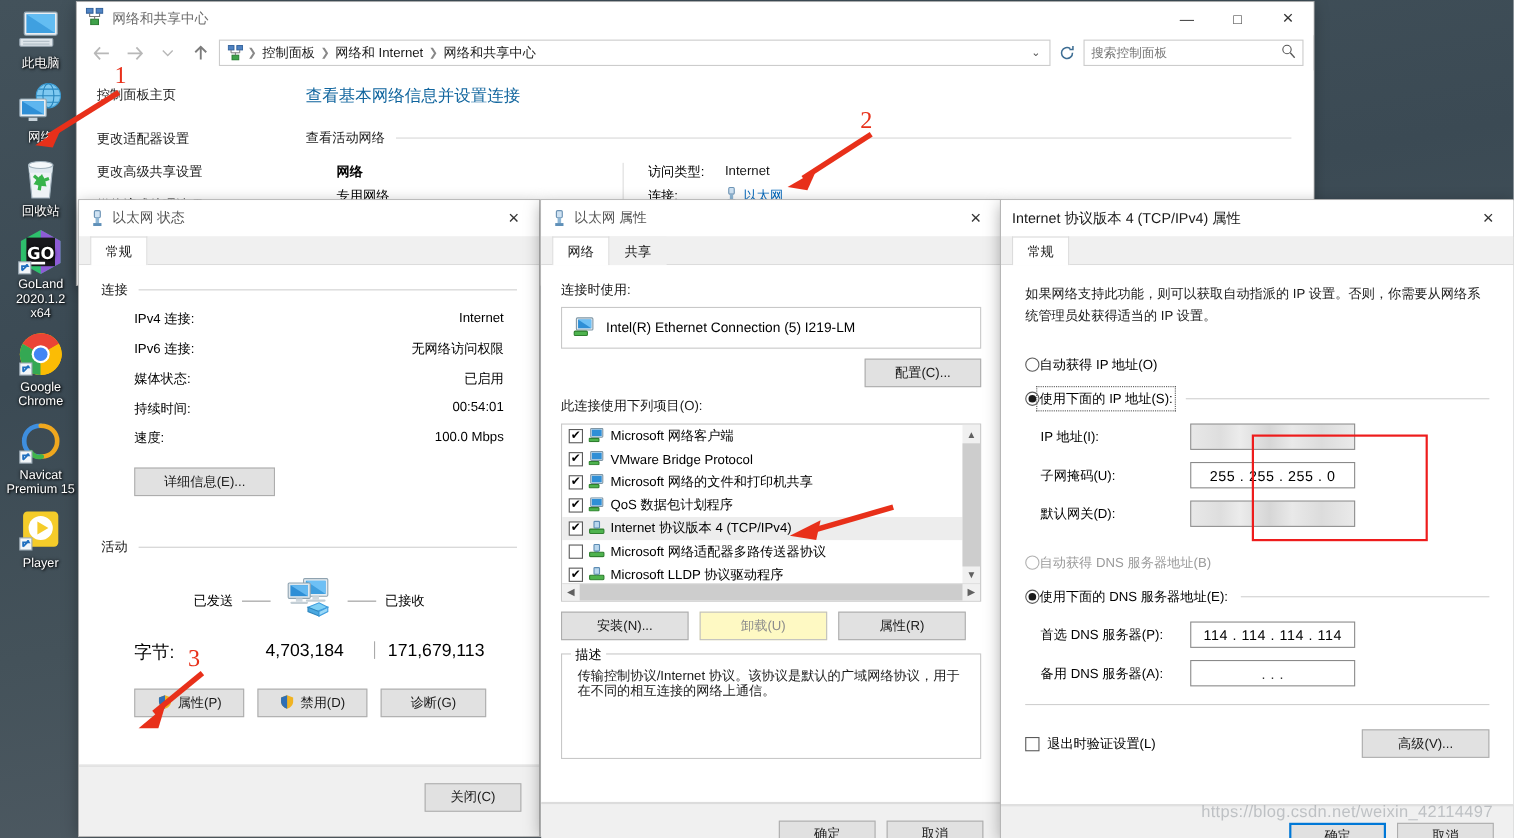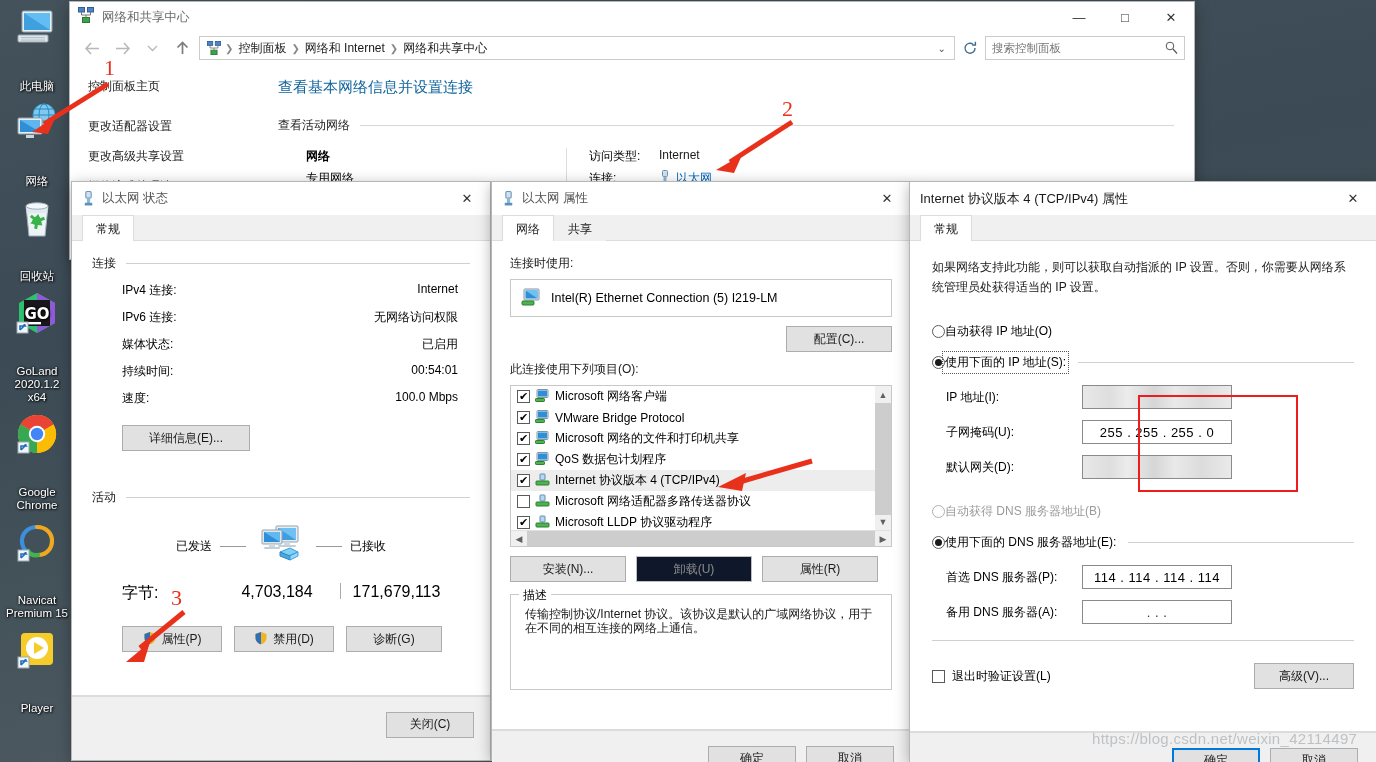--- a/index.html
+++ b/index.html
@@ -18,21 +18,21 @@
     position: absolute; left: 0; top: 0; width: 74px; height: 762px;
     padding-top: 4px;
   }
   .desk-icon {
     width: 74px; text-align: center; margin-bottom: 6px;
     color: #fff; font-size: 11.5px; line-height: 13px;
     text-shadow: 0 0 3px rgba(0,0,0,.9), 1px 1px 2px rgba(0,0,0,.9);
     cursor: default;
   }
   .desk-icon .glyph { height: 48px; display:flex; align-items:center; justify-content:center; }
-  .desk-icon .lbl { display:block; padding: 0 4px; word-break: break-word; margin-top: 28px; }
+  .desk-icon .lbl { display:block; padding: 0 4px; word-break: break-word; }
 
   
   .win {
     position: absolute;
     background: #fff;
     box-shadow: 0 0 0 1px #b6b6b6, 0 3px 14px rgba(0,0,0,.35);
   }
   .win-title {
     height: 33px; display: flex; align-items: center;
     background: #fff; padding-left: 10px;
@@ -95,21 +95,21 @@
   .dlg-tab {
     padding: 0 13px; height: 26px; line-height: 26px; font-size: 12px;
     background: #f0f0f0; color: #1a1a1a; border: 1px solid transparent; border-bottom: none;
   }
   .dlg-tab.sel { background: #fff; border-color: #dcdcdc; position: relative; top: 0; }
   .btn {
     background: #e1e1e1; border: 1px solid #adadad; font-size: 12px; color: #1a1a1a;
     height: 26px; display: inline-flex; align-items: center; justify-content: center;
     cursor: default; user-select: none;
   }
-  .btn.disabled { color: #8c8c8c; background: #0f172a; border-color: #bfbfbf; }
+  .btn.disabled { color: #8c8c8c; background: #fef9c3; border-color: #bfbfbf; }
   .btn.default { border: 2px solid #0078d7; background: #e1e1e1; }
   .dlg-footer { background: #f0f0f0; border-top: 1px solid #dcdcdc; }
 
   
   #eth-status { left: 72px; top: 182px; width: 418px; height: 578px; }
   #es-body { padding: 0; height: 545px; background:#f0f0f0; }
   #es-panel { background:#fff; margin: 0; height: 455px; border-bottom:1px solid #dcdcdc;}
   .grp { padding: 0 20px; }
   .grp-title { display:flex; align-items:center; font-size:12px; color:#1a1a1a; padding-top: 14px;}
   .grp-title .rule { flex:1; height:1px; background:#d0d0d0; margin-left: 10px; }
@@ -736,21 +736,21 @@
         <span class="ip-input blank">.      .      .</span>
       </div>
 
       <div style="height:1px;background:#d0d0d0;margin-top:16px"></div>
 
       <div id="ip-bottomrow">
         <div class="cbx-row">
           <span class="cbx"></span>
           <span>退出时验证设置(L)</span>
         </div>
-        <div class="btn" style="margin-left:auto;width:100px">高级(V)...</div>
+        <div class="btn" style="margin-left:auto;width:116px">高级(V)...</div>
       </div>
     </div>
     <div class="dlg-footer" id="ip-footer">
       <div class="btn default">确定</div>
       <div class="btn">取消</div>
     </div>
   </div>
 </div>
 
 <div id="ip-redbox"></div>

